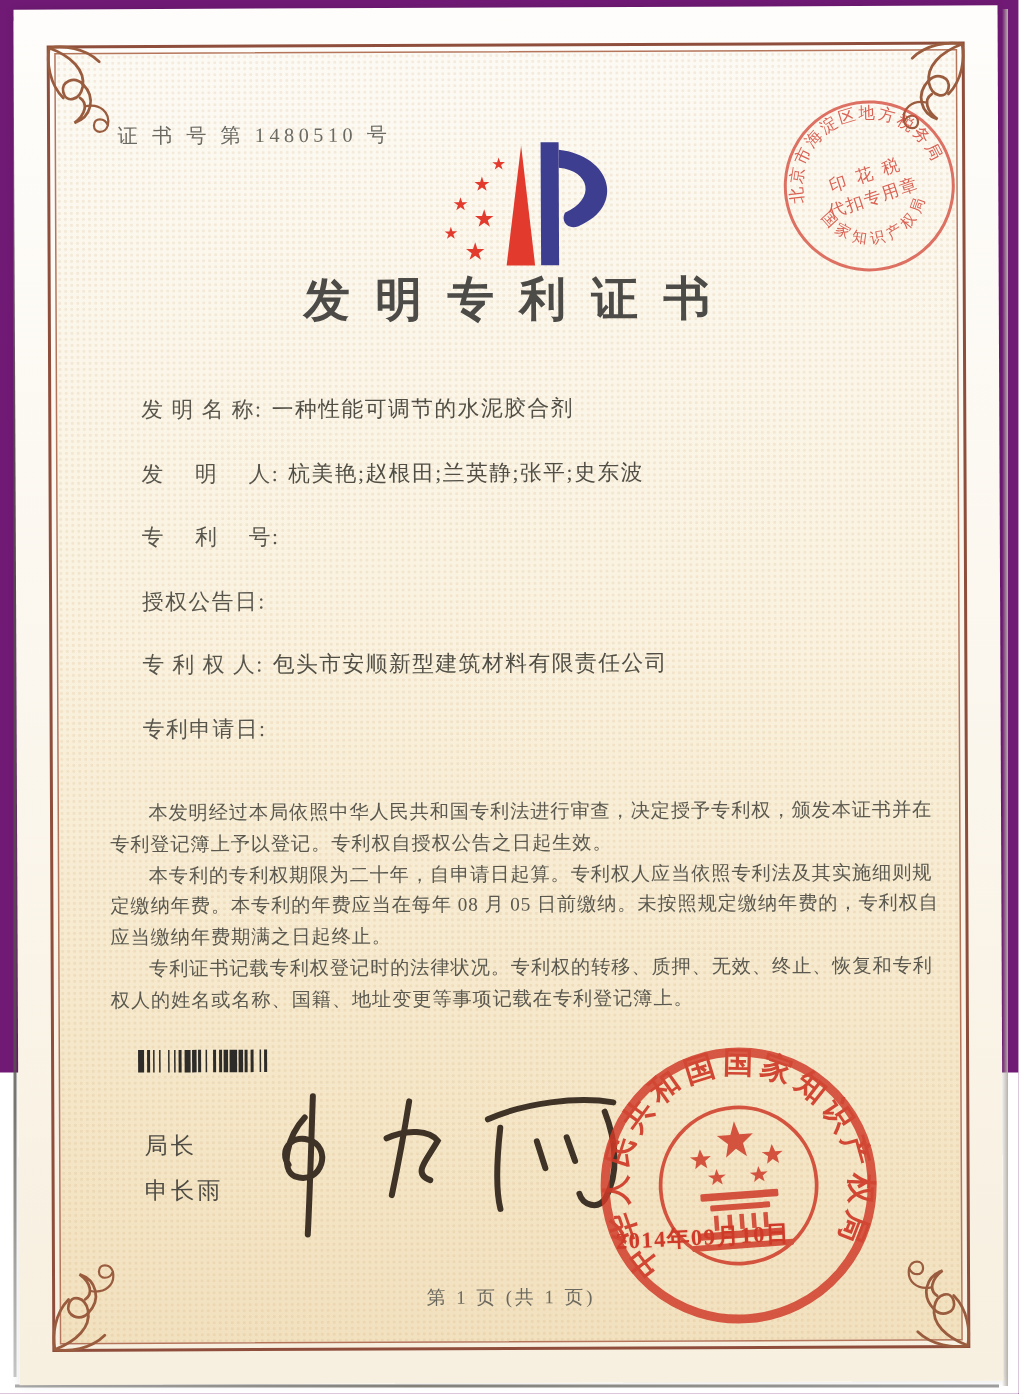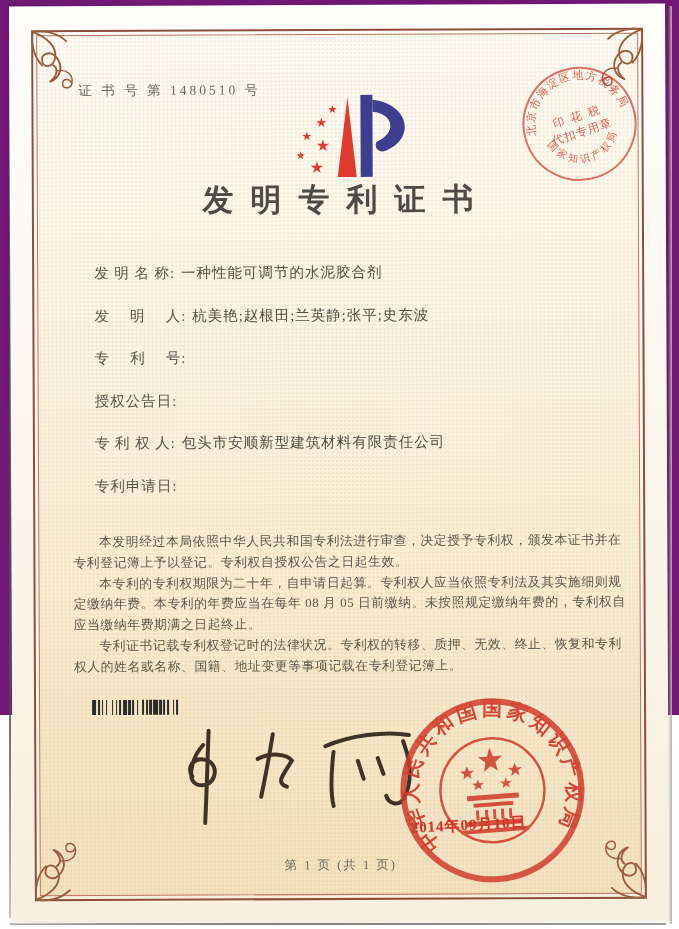--- a/index.html
+++ b/index.html
@@ -228,20 +228,24 @@
           <span class="b" style="width: 1.4px;"></span>
           <span class="s" style="width: 2.8px;"></span>
           <span class="b" style="width: 1.4px;"></span>
           <span class="s" style="width: 4.2px;"></span>
           <span class="b" style="width: 1.4px;"></span>
           <span class="s" style="width: 1.4px;"></span>
           <span class="b" style="width: 2.8px;"></span>
           <span class="s" style="width: 1.4px;"></span>
         </div>
 
+      <div class="signer">
+        <div>局长</div>
+        <div>申长雨</div>
+      </div>
 
       <div class="signature">
         <svg viewBox="0 0 270 110" fill="none" stroke="#3f3327" stroke-width="4" stroke-linecap="round">
           <path d="M38,22 C26,34 20,56 30,61 C48,68 56,42 40,37 C28,33 20,44 26,53"></path>
           <path d="M44,8 C42,34 40,66 37,100"></path>
           <path d="M108,14 C104,34 99,56 94,76"></path>
           <path d="M92,38 C106,32 121,34 126,41 C118,54 108,62 120,67"></path>
           <path d="M160,28 C185,18 220,15 244,20"></path>
           <path d="M168,34 C165,54 163,74 166,88"></path>
           <path d="M238,26 C245,46 246,68 236,84 C231,91 221,88 219,80"></path>

